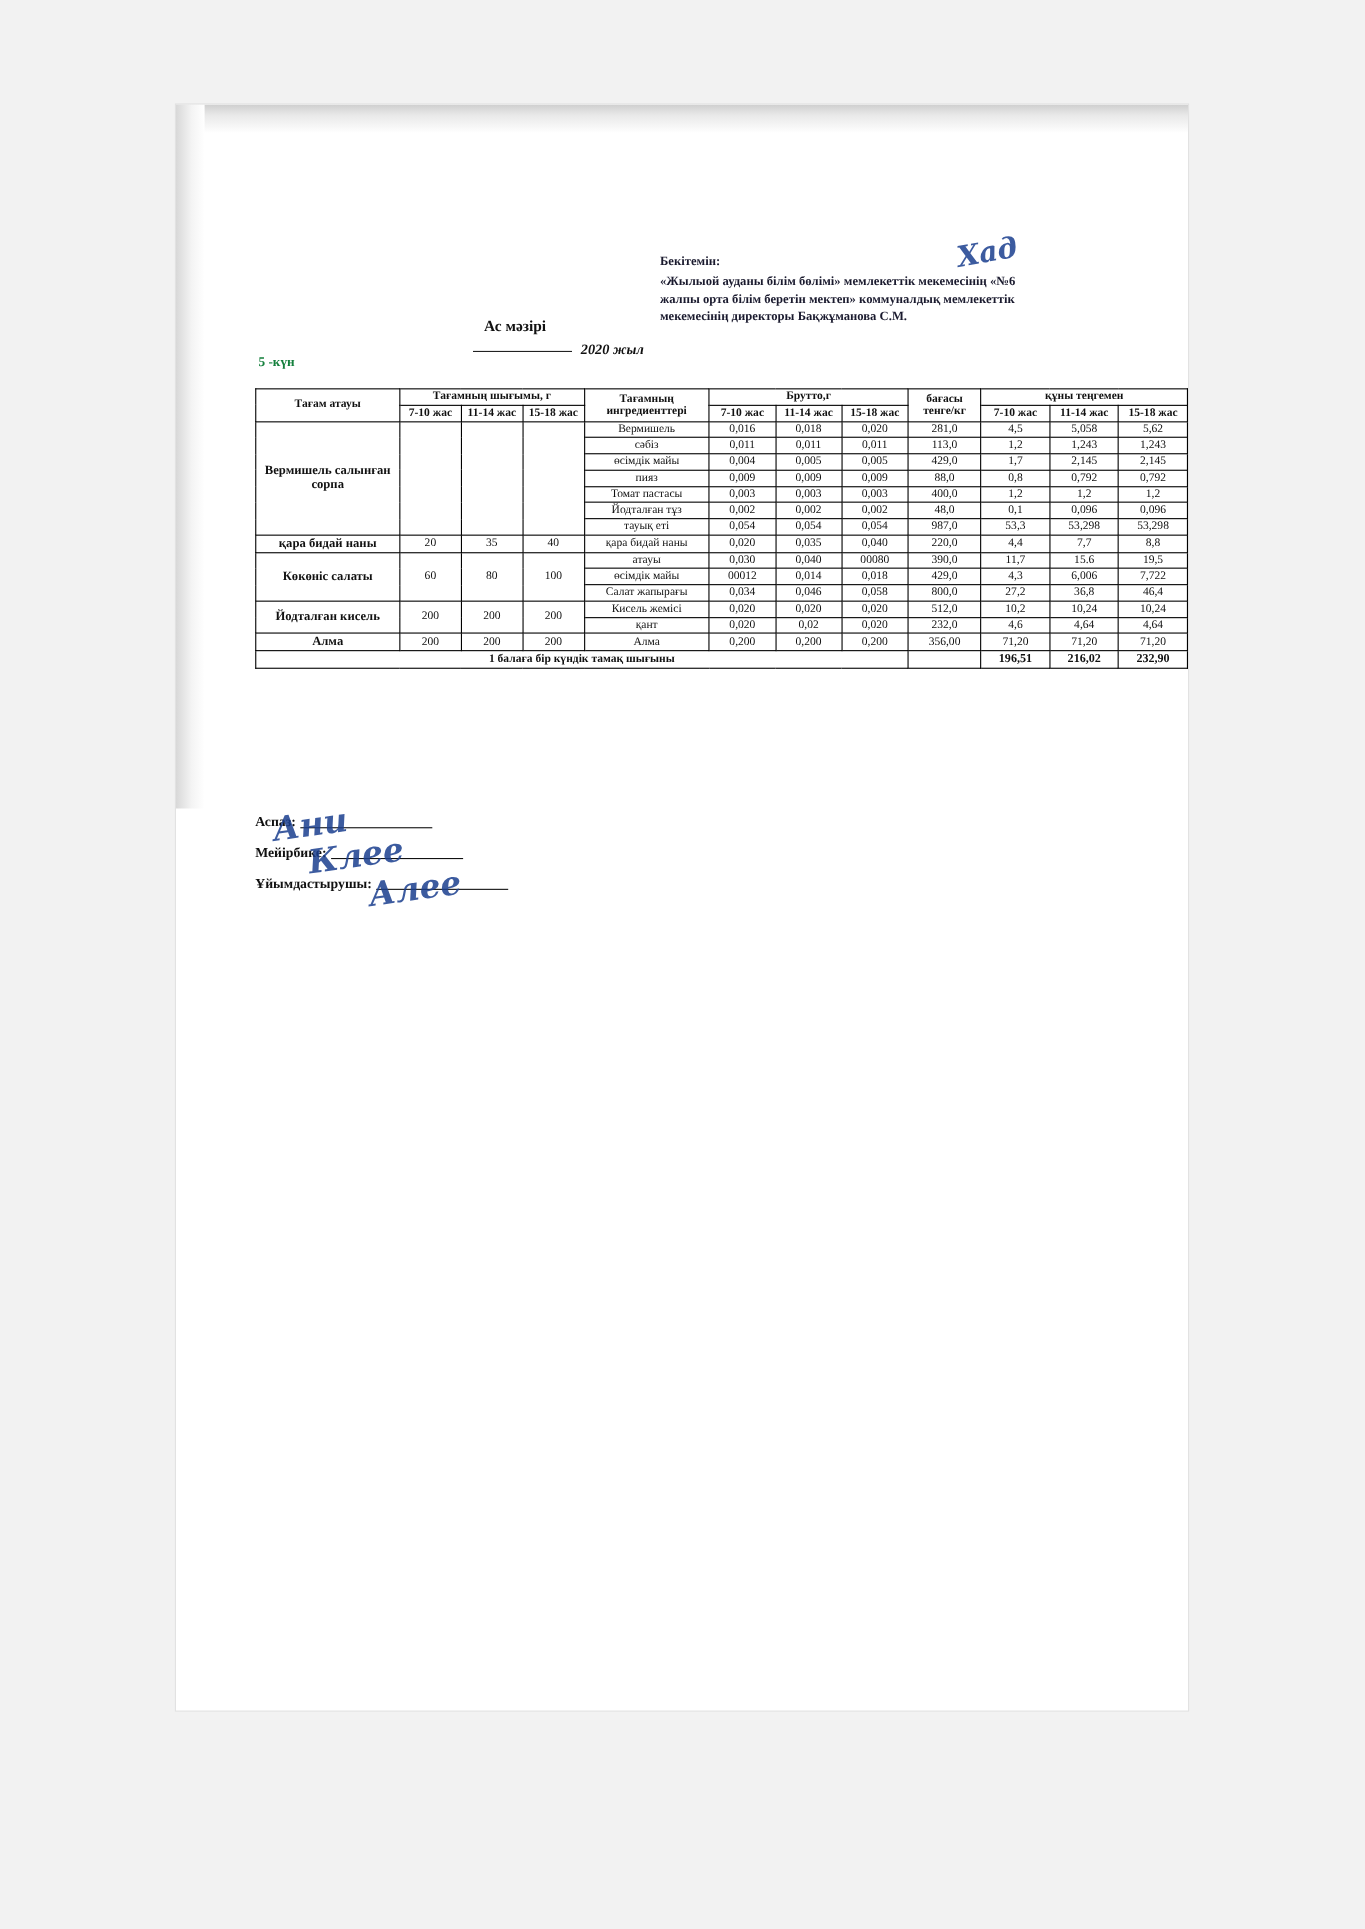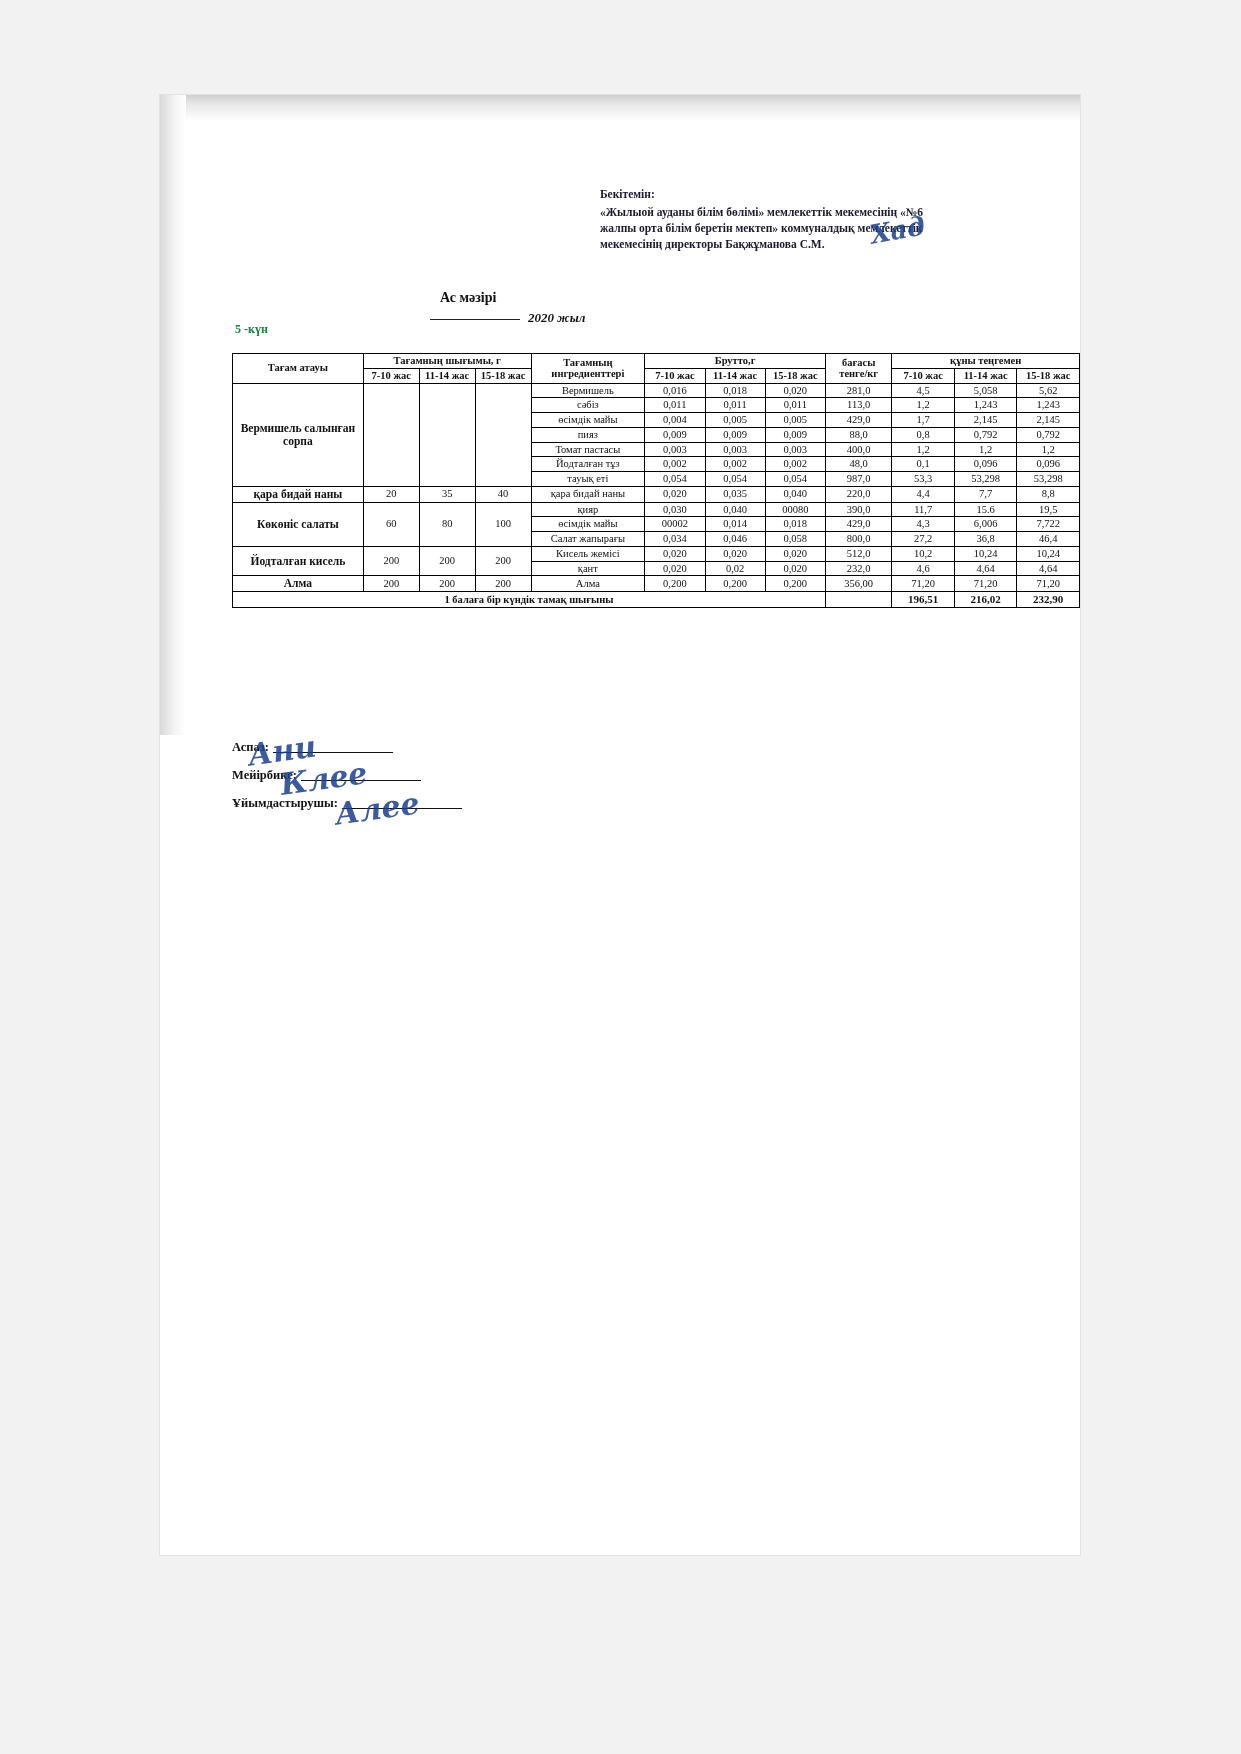--- a/index.html
+++ b/index.html
@@ -23,21 +23,21 @@
     background:linear-gradient(180deg,#cfcfcf 0%,#e9e9e9 38%,#ffffff 100%);
   }
   .scan-edge2{
     position:absolute;left:0;top:0;width:26px;height:640px;
     background:linear-gradient(90deg,#d8d8d8 0%,#f4f4f4 55%,#ffffff 100%);
   }
   .approve{
     position:absolute;left:440px;top:92px;width:400px;
     font-size:11.5px;line-height:1.38;color:#1a1a2e;font-weight:bold;
   }
-  .approve .ttl{display:block;margin-bottom:2px;}
+  .approve .ttl{display:block;margin-bottom:2px;margin-top:44px;}
   .menu-title{
     position:absolute;left:280px;top:195px;
     font-size:14px;font-weight:bold;color:#111;
   }
   .date-line{
     position:absolute;left:270px;top:215px;
     font-size:13px;color:#111;font-style:italic;font-weight:bold;
   }
   .date-line .rule{
     display:inline-block;width:90px;border-bottom:1px solid #222;
@@ -255,32 +255,32 @@
           <td class="num">220,0</td>
           <td class="num">4,4</td>
           <td class="num">7,7</td>
           <td class="num">8,8</td>
         </tr>
         <tr>
           <td class="dish" rowspan="3">Көкөніс салаты</td>
           <td rowspan="3" class="num">60</td>
           <td rowspan="3" class="num">80</td>
           <td rowspan="3" class="num">100</td>
-          <td class="ingr">қияр</td>
+          <td class="ingr">атауы</td>
           <td class="num">0,030</td>
           <td class="num">0,040</td>
           <td class="num">00080</td>
           <td class="num">390,0</td>
           <td class="num">11,7</td>
           <td class="num">15.6</td>
           <td class="num">19,5</td>
         </tr>
         <tr>
           <td class="ingr">өсімдік майы</td>
-          <td class="num">00002</td>
+          <td class="num">00012</td>
           <td class="num">0,014</td>
           <td class="num">0,018</td>
           <td class="num">429,0</td>
           <td class="num">4,3</td>
           <td class="num">6,006</td>
           <td class="num">7,722</td>
         </tr>
         <tr>
           <td class="ingr">Салат жапырағы</td>
           <td class="num">0,034</td>

